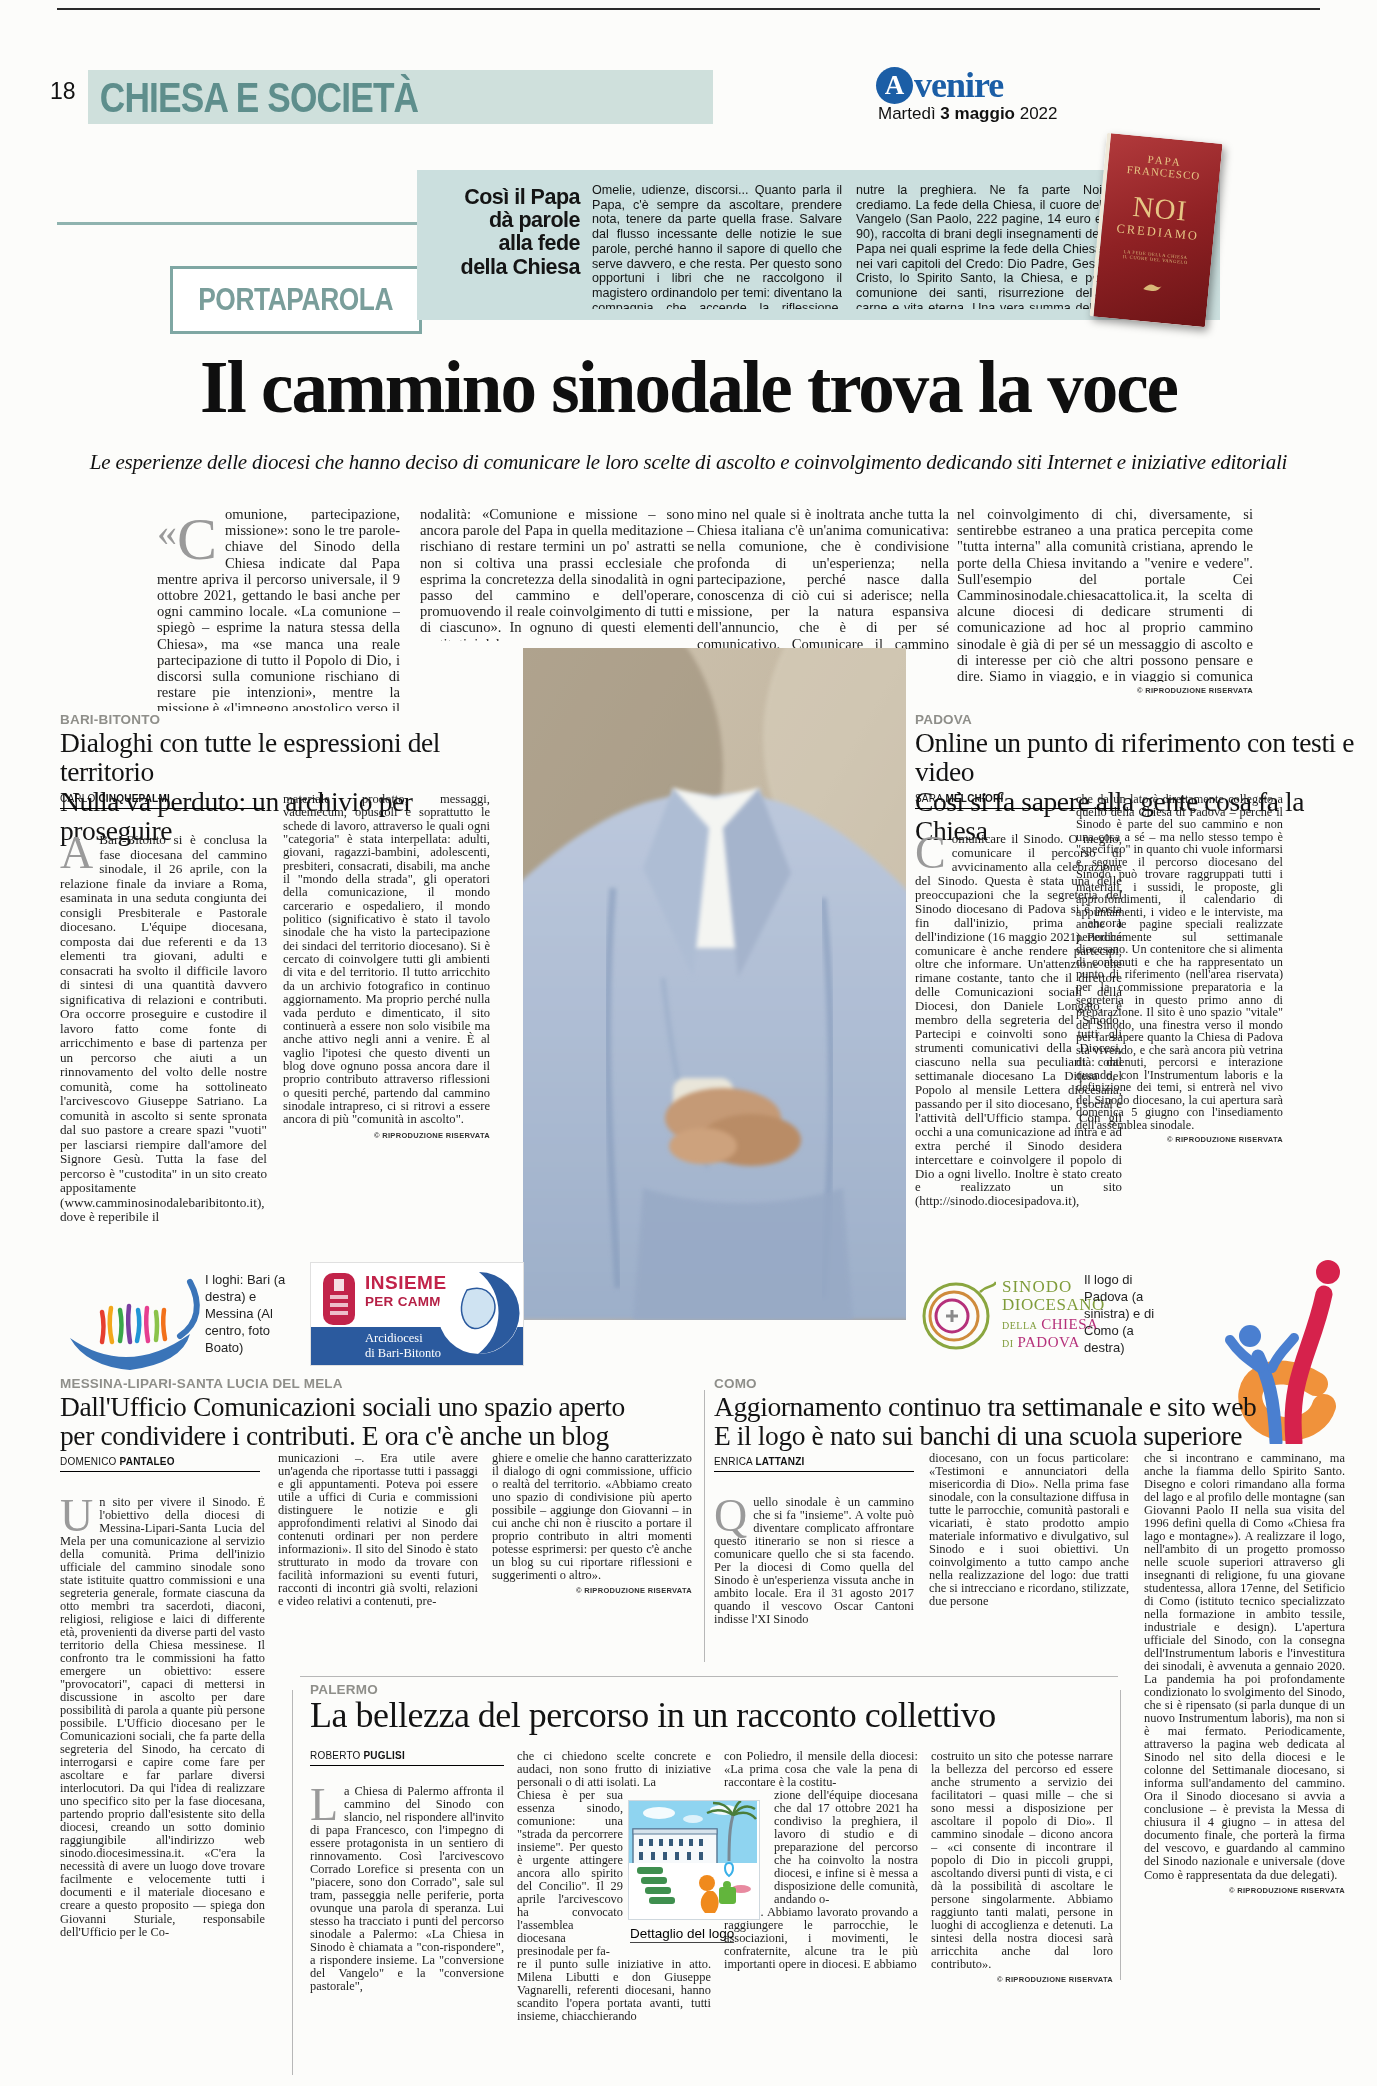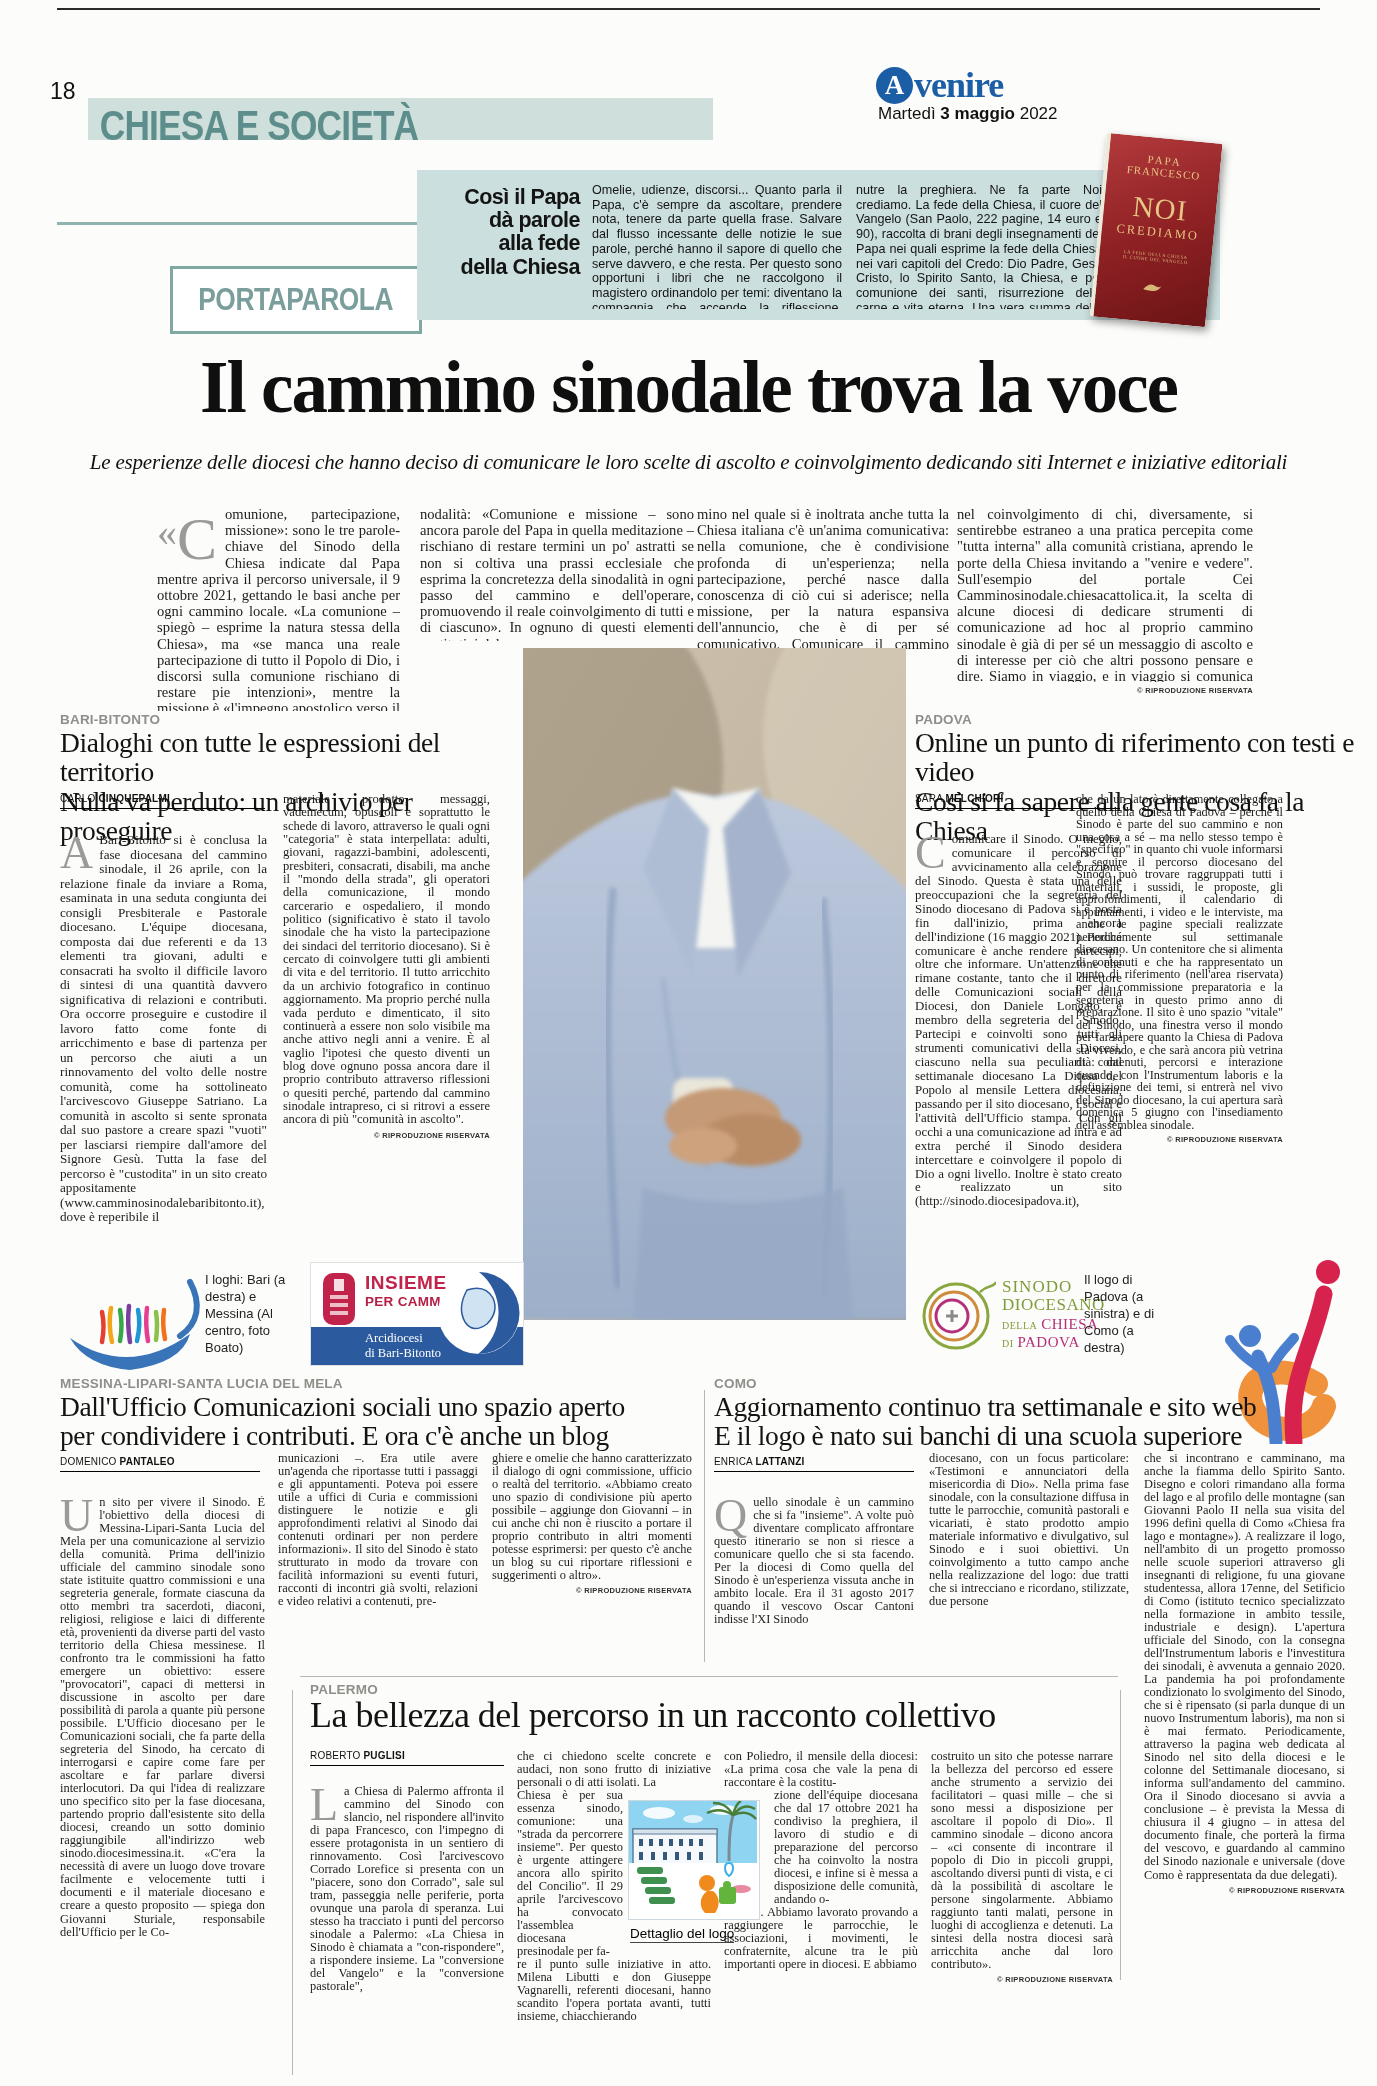--- a/index.html
+++ b/index.html
@@ -47,21 +47,21 @@
         color:#e6c684;text-align:center;font-family:"Liberation Serif",serif;}
   .caption-link{font-family:"Liberation Sans",sans-serif;font-size:13.5px;color:#000000;
         border-bottom:1.6px solid #444;display:inline-block;padding-bottom:1px;}
 </style>
 </head>
 <body>
 
 <div class="abs" style="left:57px;top:8px;width:1263px;height:1.5px;background:#2a2a2a;"></div>
 
 <div class="abs sans" style="left:50px;top:78px;font-size:23px;color:#111;">18</div>
-<div class="abs band" style="left:88px;top:70px;width:625px;height:42px;margin-top:28px;">
+<div class="abs band" style="left:88px;top:70px;width:625px;height:54px;">
   <div class="bandtxt" style="padding:4px 0 0 14px;">CHIESA E SOCIETÀ</div>
 </div>
 <div class="abs" style="left:876px;top:64px;display:flex;align-items:center;">
   <span style="width:37px;height:37px;border-radius:50%;background:#1b5ea6;color:#fff;display:flex;align-items:center;justify-content:center;font-weight:bold;font-size:27px;">A</span>
   <span style="color:#1b5ea6;font-weight:bold;font-size:36px;letter-spacing:-1px;margin-left:1px;">venire</span>
 </div>
 <div class="abs sans" style="left:878px;top:104px;font-size:17px;color:#111;">
   <span>Martedì </span><b>3 maggio</b><span> 2022</span>
 </div>
 <div class="abs" style="left:57px;top:222px;width:360px;height:2.5px;background:#8fb3af;"></div>

